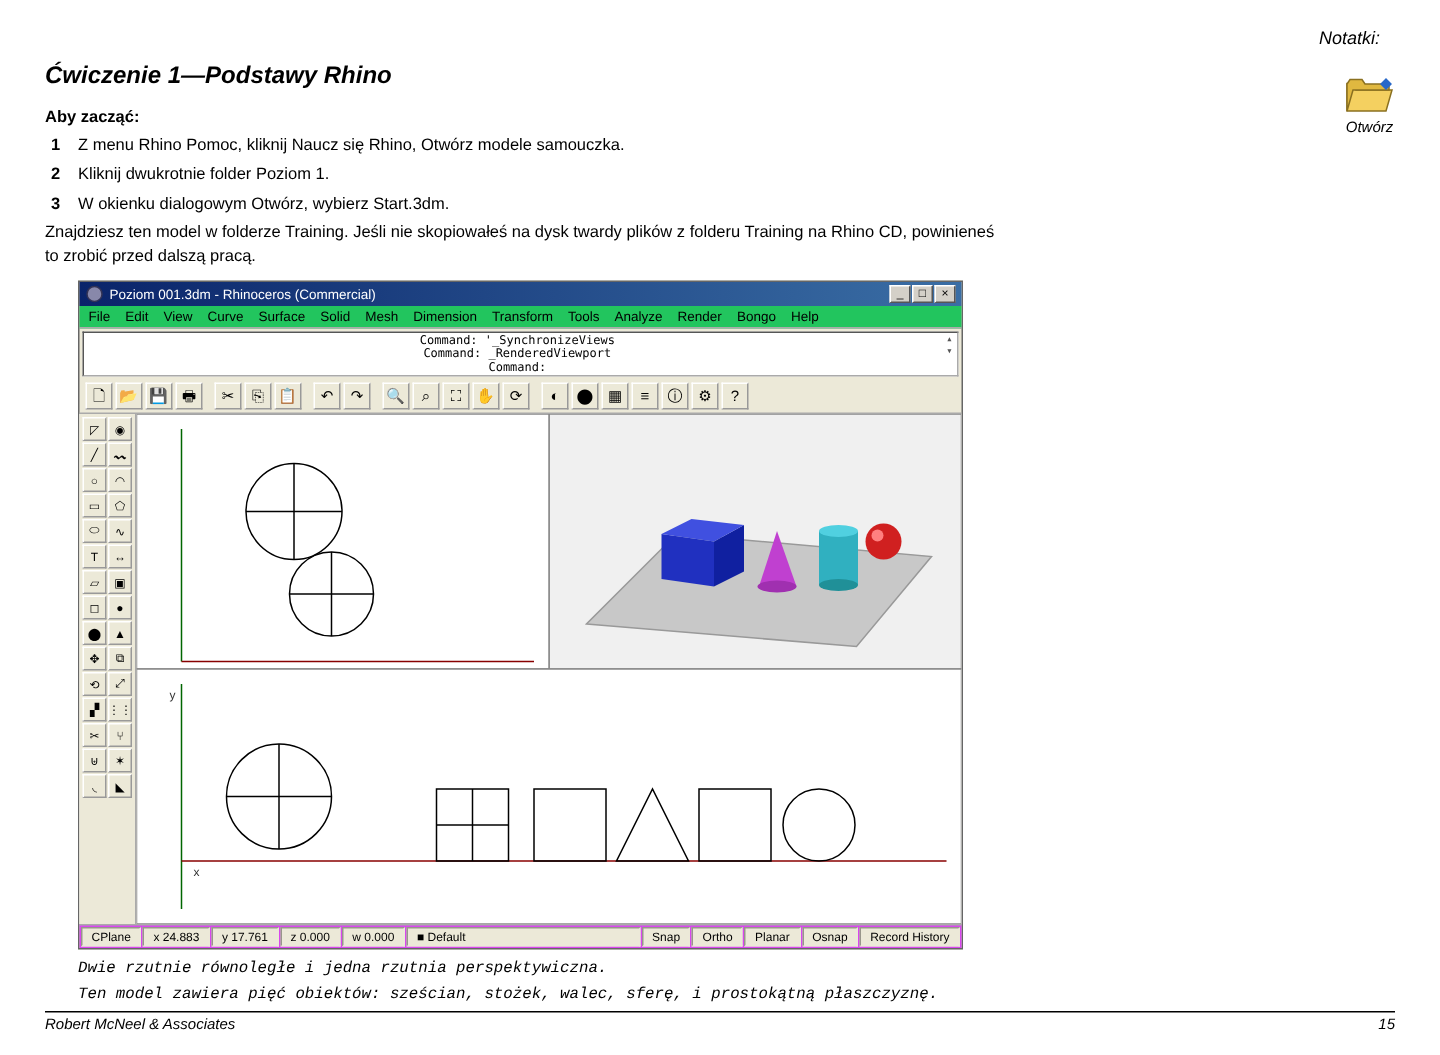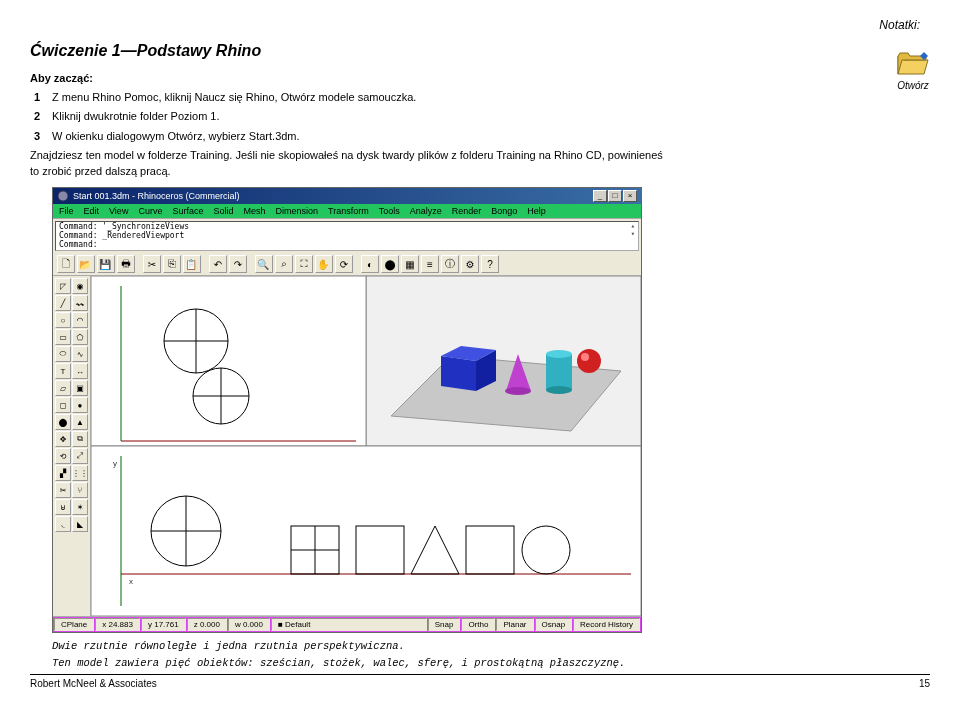--- a/index.html
+++ b/index.html
@@ -117,21 +117,21 @@
     .cmdhist {
       background: #fff;
       border: 1px inset #aaa;
       margin: 2px;
       padding: 1px 3px;
       font-family: monospace;
       font-size: 8px;
       line-height: 1.1;
       display: flex;
     }
-    .cmdhist-text { flex: 1; }
+    .cmdhist-text { flex: 1; text-align: center; }
     .scroll-arrows {
       display: flex;
       flex-direction: column;
       font-size: 7px;
       color: #555;
     }
     .toolbar-strip {
       display: flex;
       gap: 2px;
       padding: 2px 4px;
@@ -200,20 +200,21 @@
       background: #ece9d8;
     }
     .footer {
       position: absolute;
       bottom: 14px;
       left: 30px;
       right: 30px;
       border-top: 1px solid #000;
       padding-top: 3px;
       font-size: 10px;
+      font-style: italic;
       display: flex;
       justify-content: space-between;
     }
   </style>
 </head>
 <body>
 
 <div class="header-notes">Notatki:</div>
 
 <div class="exercise-title">Ćwiczenie 1—Podstawy Rhino</div>
@@ -253,21 +254,21 @@
 
 <div class="screenshot-wrap">
   <div class="rhino-window">
 
     <div class="titlebar">
       <span class="titlebar-icon">
         <svg viewBox="0 0 12 12" width="12" height="12">
             <circle cx="6" cy="6" r="5" fill="#88a" stroke="#335"></circle>
           </svg>
       </span>
-      <span class="titlebar-text">Start 001.3dm - Rhinoceros (Commercial)</span>
+      <span class="titlebar-text">Poziom 001.3dm - Rhinoceros (Commercial)</span>
       <div class="winbtns">
         <div class="winbtn">_</div>
         <div class="winbtn">□</div>
         <div class="winbtn">×</div>
       </div>
     </div>
 
     <div class="menubar">
       <span>File</span>
       <span>Edit</span>

